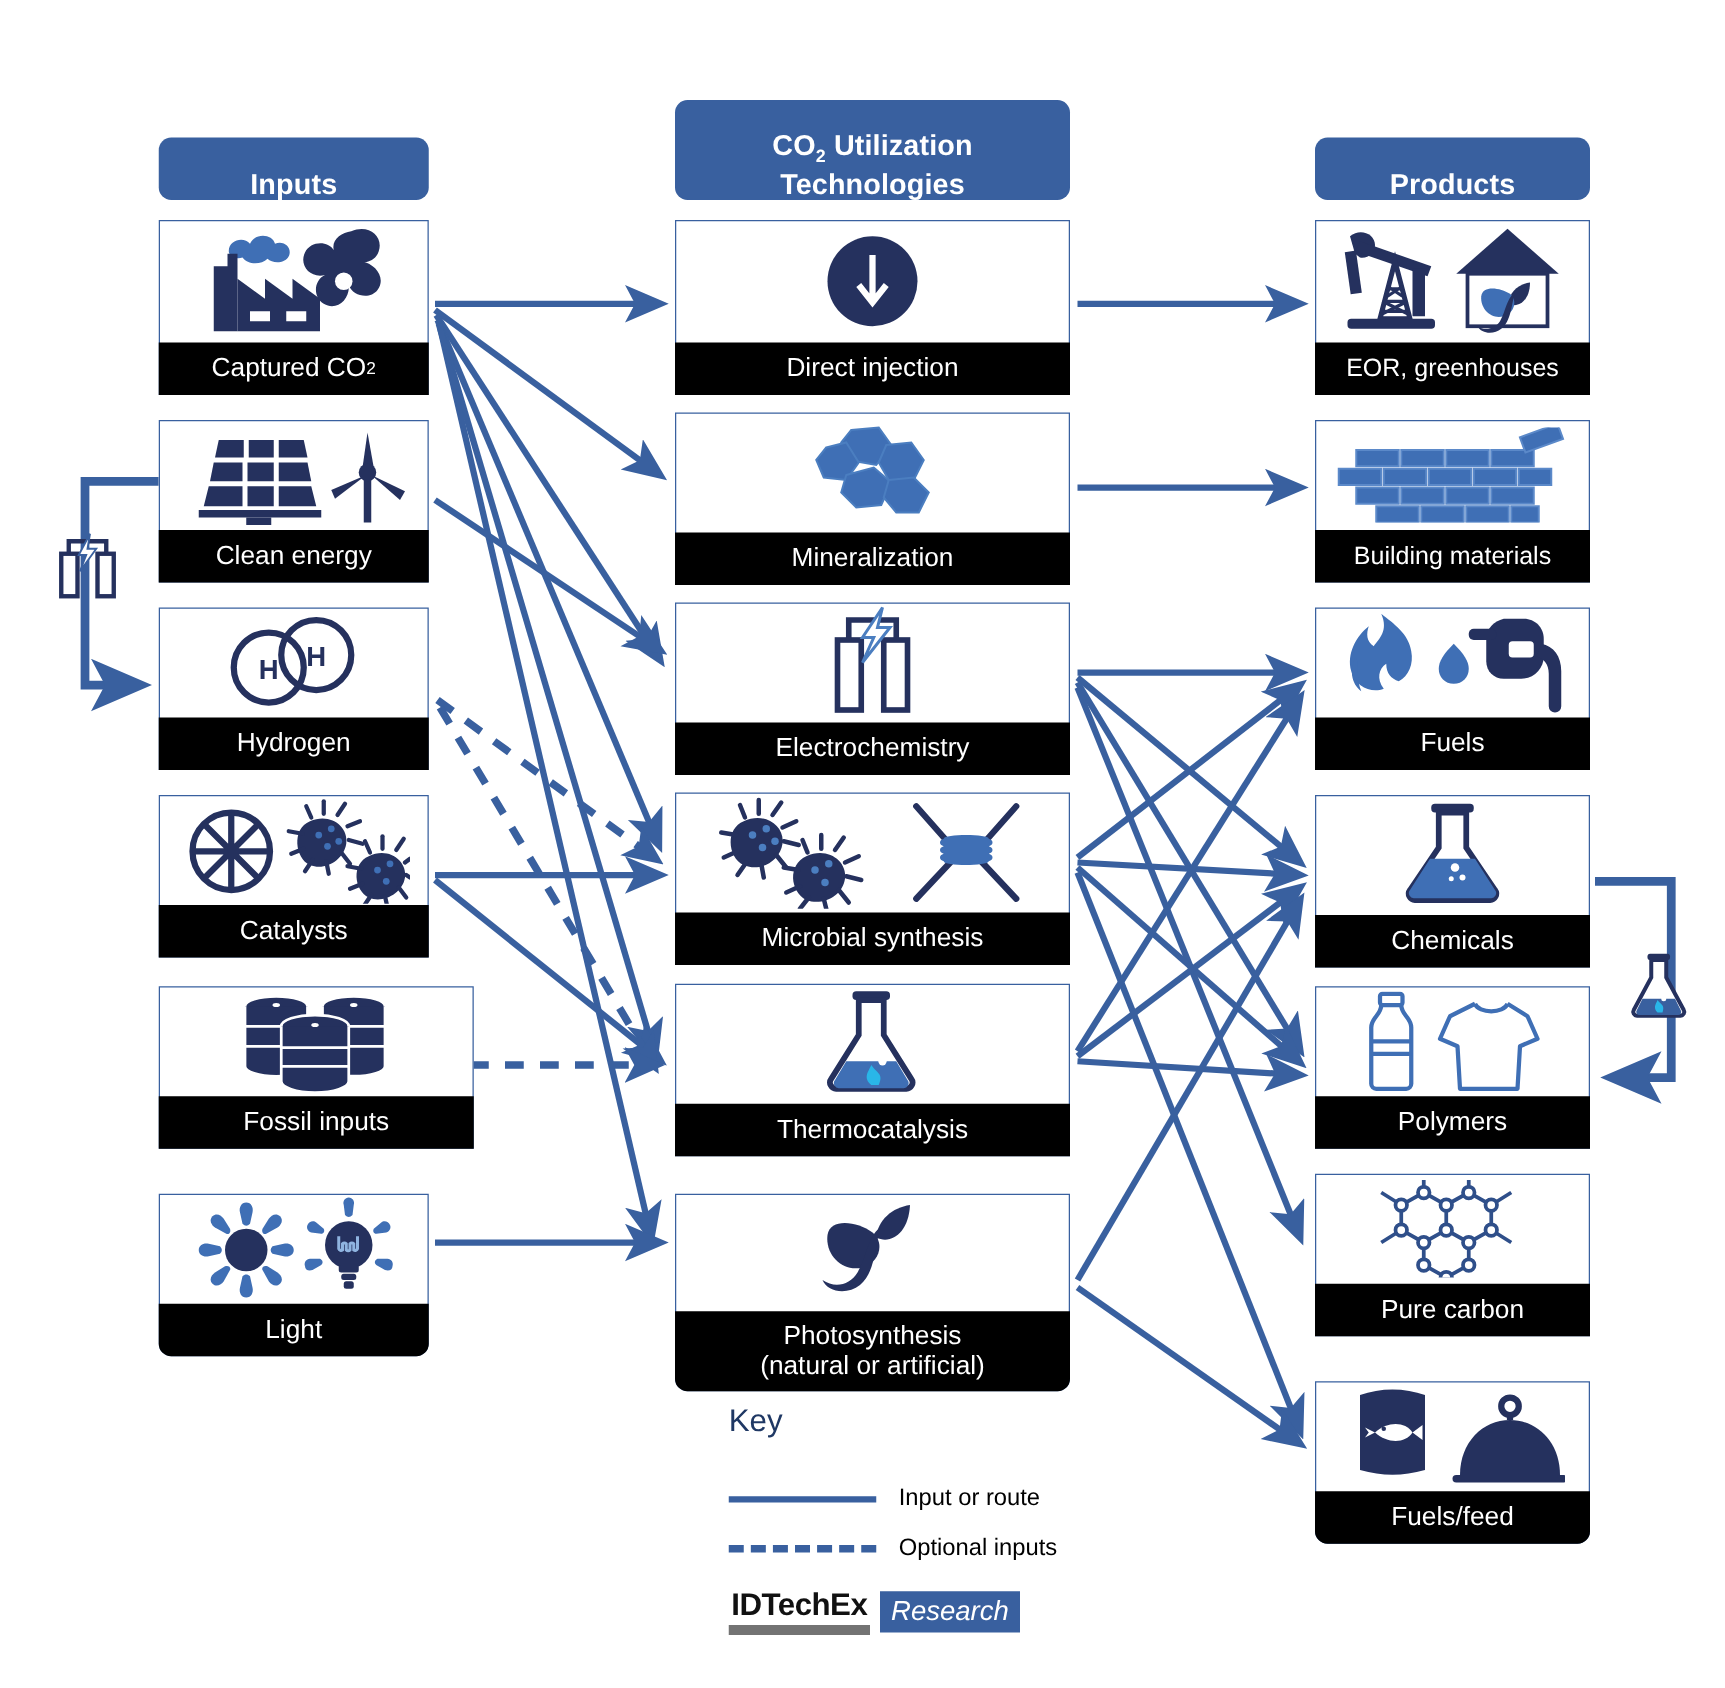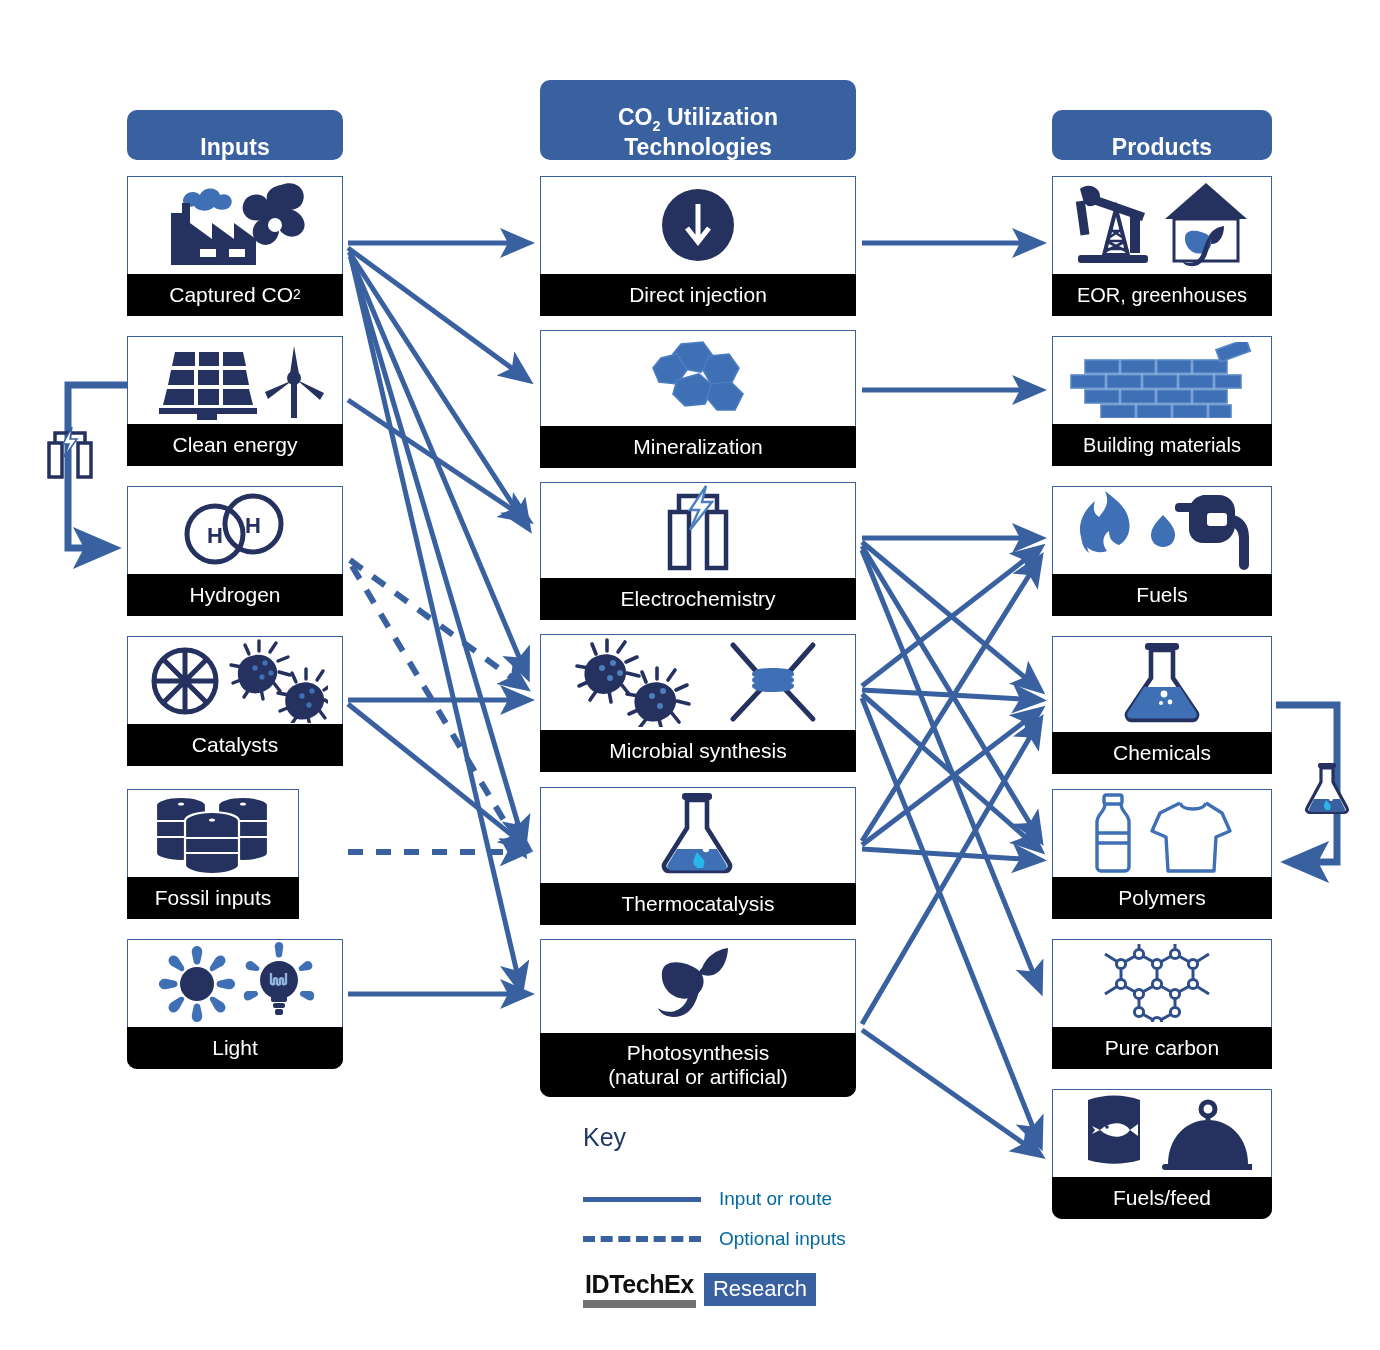--- a/index.html
+++ b/index.html
@@ -23,38 +23,38 @@
   .card{position:absolute;background:#ffffff;border:1px solid #39609f;
         box-sizing:border-box;}
   .card .art{height:calc(100% - 42px);width:100%;position:relative;
              display:flex;align-items:center;justify-content:center;}
   .card.tall2 .art{height:calc(100% - 64px);}
   .card .lbl{position:absolute;left:-1px;right:-1px;bottom:-1px;height:42px;
              background:#000000;color:#fff;font-size:21px;display:flex;
              align-items:center;justify-content:center;text-align:center;
              line-height:1.12;}
   .card.tall2 .lbl{height:64px;}
-  .card.rb{border-bottom-left-radius:10px;border-bottom-right-radius:10px;}
+  .card.rb{border-bottom-left-radius:10px;border-bottom-right-radius:10px;margin-top:16px;}
   .card.rb .lbl{border-bottom-left-radius:10px;border-bottom-right-radius:10px;}
 
   .art svg{display:block;}
 
   
   #key{position:absolute;left:583px;top:1123px;width:300px;}
   #key-title{font-size:25px;color:#1f3864;margin-bottom:30px;}
   .key-row{display:flex;align-items:center;height:34px;margin-bottom:6px;}
   .key-line{width:118px;height:0;border-top:5px solid #39609f;margin-right:18px;}
   .key-line.dashed{border-top:6px dashed #39609f;}
-  .key-text{font-size:19px;color:#0369a1;}
+  .key-text{font-size:19px;color:#000000;}
 
   #logo{position:absolute;left:583px;top:1270px;display:flex;align-items:center;}
   #logo-name{font-size:25px;font-weight:bold;color:#111;
              border-bottom:8px solid #737373;padding:0 2px 1px 2px;letter-spacing:-.4px;}
   #logo-tag{background:#39609f;color:#fff;font-size:22px;padding:3px 9px 4px 9px;
-            margin-left:8px;}
+            margin-left:8px;font-style:italic;}
 
   #links{position:absolute;left:0;top:0;width:1380px;height:1350px;pointer-events:none;}
 </style>
 </head>
 <body>
 
 <div id="stage">
 
   <svg id="links" viewBox="0 0 1380 1350" width="1380" height="1350">
     <defs>
@@ -252,21 +252,21 @@
         <g fill="#3f6fb5">
             <circle cx="159" cy="59" r="2.7"></circle>
             <circle cx="169" cy="54" r="2.7"></circle>
           <circle cx="166" cy="68" r="2.7"></circle>
           </g>
       </svg>
     </div>
     <div class="lbl">Catalysts</div>
   </div>
 
-  <div class="card" style="left:127px;top:789px;width:172px;height:130px">
+  <div class="card" style="left:127px;top:789px;width:252px;height:130px">
     <div class="art">
       <svg width="130" height="84" viewBox="0 0 130 84">
         <g fill="#25315e" stroke="#fff" stroke-width="2.2">
           <ellipse cx="33" cy="14" rx="25" ry="8"></ellipse>
           <path d="M8,14 v48 a25,8 0 0 0 50,0 v-48"></path>
           <path d="M8,30 h50 M8,46 h50" stroke="#fff" stroke-width="2.2" fill="none"></path>
           <ellipse cx="95" cy="14" rx="25" ry="8"></ellipse>
           <path d="M70,14 v48 a25,8 0 0 0 50,0 v-48"></path>
           <path d="M70,30 h50 M70,46 h50" stroke="#fff" stroke-width="2.2" fill="none"></path>
           <ellipse cx="64" cy="30" rx="27" ry="9"></ellipse>

